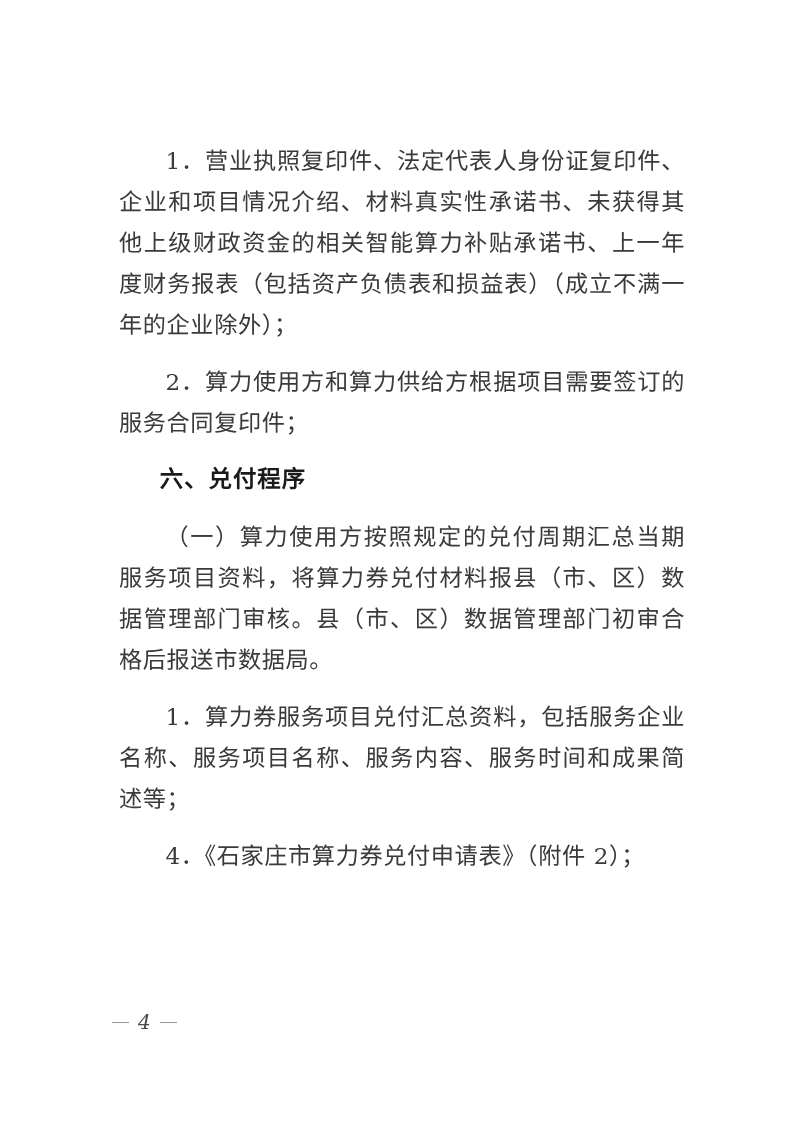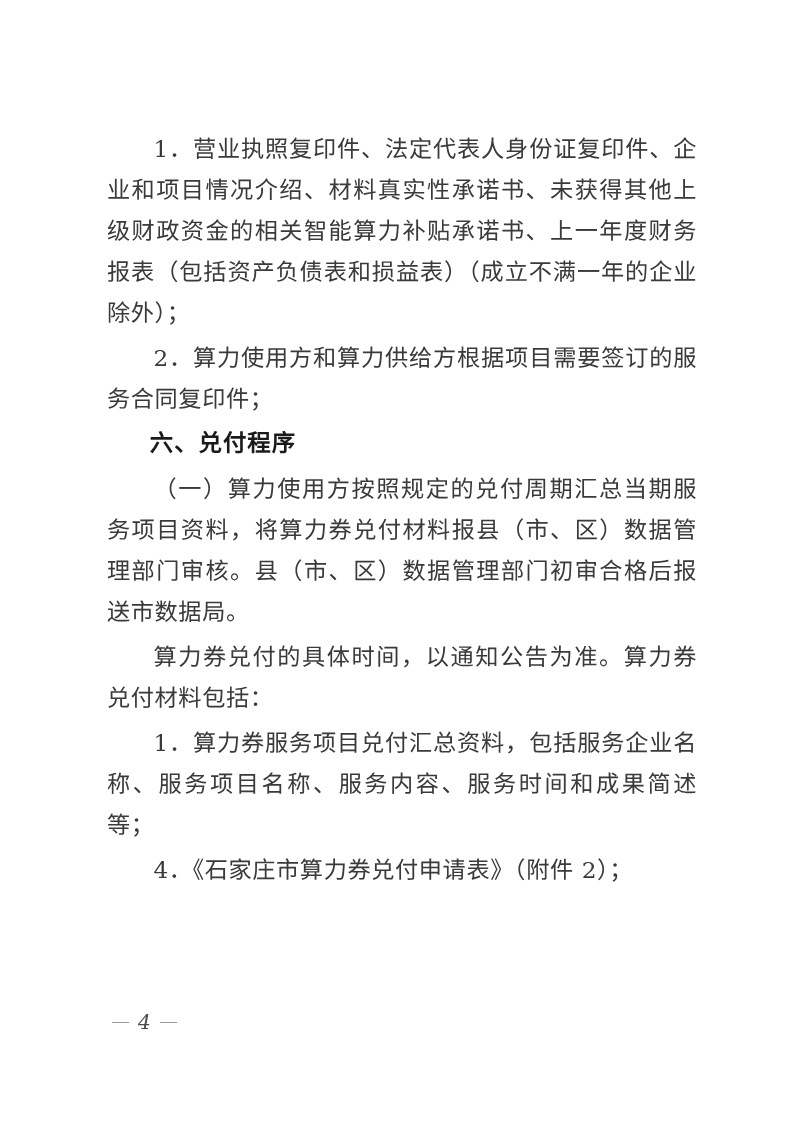--- a/index.html
+++ b/index.html
@@ -28,38 +28,38 @@
 
   
   .para {
     font-family: "DejaVu Serif", "Liberation Serif", serif;
     font-size: 23.2px;
     line-height: 41px;
     color: #3a3a3a;
     text-align: justify;
     text-justify: inter-ideograph;
     text-indent: 2em;
-    margin: 4px;
+    margin: 16px;
     letter-spacing: 0.6px;
     font-weight: 400;
     -webkit-font-smoothing: antialiased;
   }
 
   
   .para.item { text-indent: 2em; }
 
   
   .heading {
     font-family: "DejaVu Sans", "Liberation Sans", sans-serif;
     font-size: 23.4px;
     line-height: 41px;
     color: #1a1a1a;
     font-weight: 700;
     text-indent: 2em;
-    margin: 0;
+    margin: 10px;
     letter-spacing: 1px;
     text-align: left;
   }
 
   
   .page-footer {
     position: absolute;
     left: 103px;
     top: 1005px;
     width: 598px;
@@ -91,21 +91,20 @@
 <body>
 
 <div class="page">
 
   <div class="doc-body">
 
   <p class="para item">1．营业执照复印件、法定代表人身份证复印件、企业和项目情况介绍、材料真实性承诺书、未获得其他上级财政资金的相关智能算力补贴承诺书、上一年度财务报表（包括资产负债表和损益表）（成立不满一年的企业除外）；</p>
       <p class="para item">2．算力使用方和算力供给方根据项目需要签订的服务合同复印件；</p>
       <p class="heading">六、兑付程序</p>
       <p class="para">（一）算力使用方按照规定的兑付周期汇总当期服务项目资料，将算力券兑付材料报县（市、区）数据管理部门审核。县（市、区）数据管理部门初审合格后报送市数据局。</p>
-      <p class="para">算力券兑付的具体时间，以通知公告为准。算力券兑付材料包括：</p>
       <p class="para item">1．算力券服务项目兑付汇总资料，包括服务企业名称、服务项目名称、服务内容、服务时间和成果简述等；</p>
       <p class="para item">4．《石家庄市算力券兑付申请表》（附件 2）；</p>
     </div>
 
   <div class="page-footer">
     <span class="dash"></span>
     <span class="pageno">4</span>
     <span class="dash"></span>
   </div>
 

